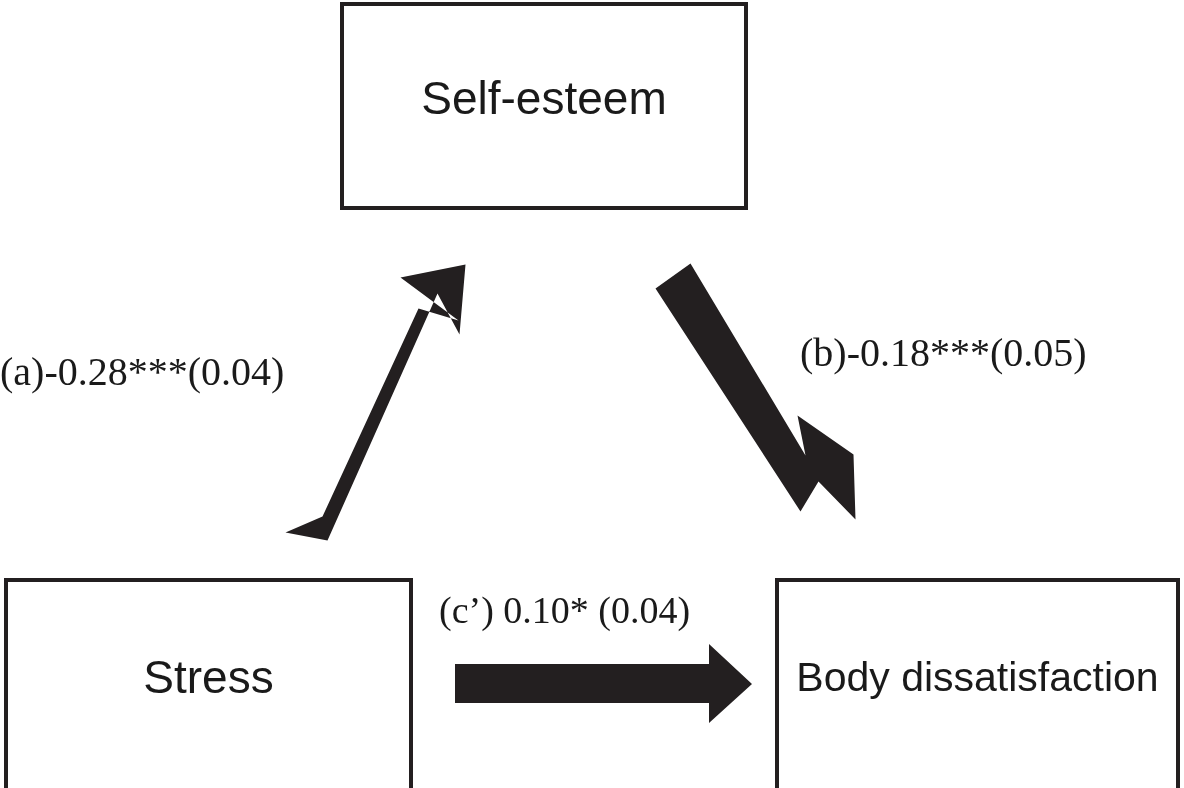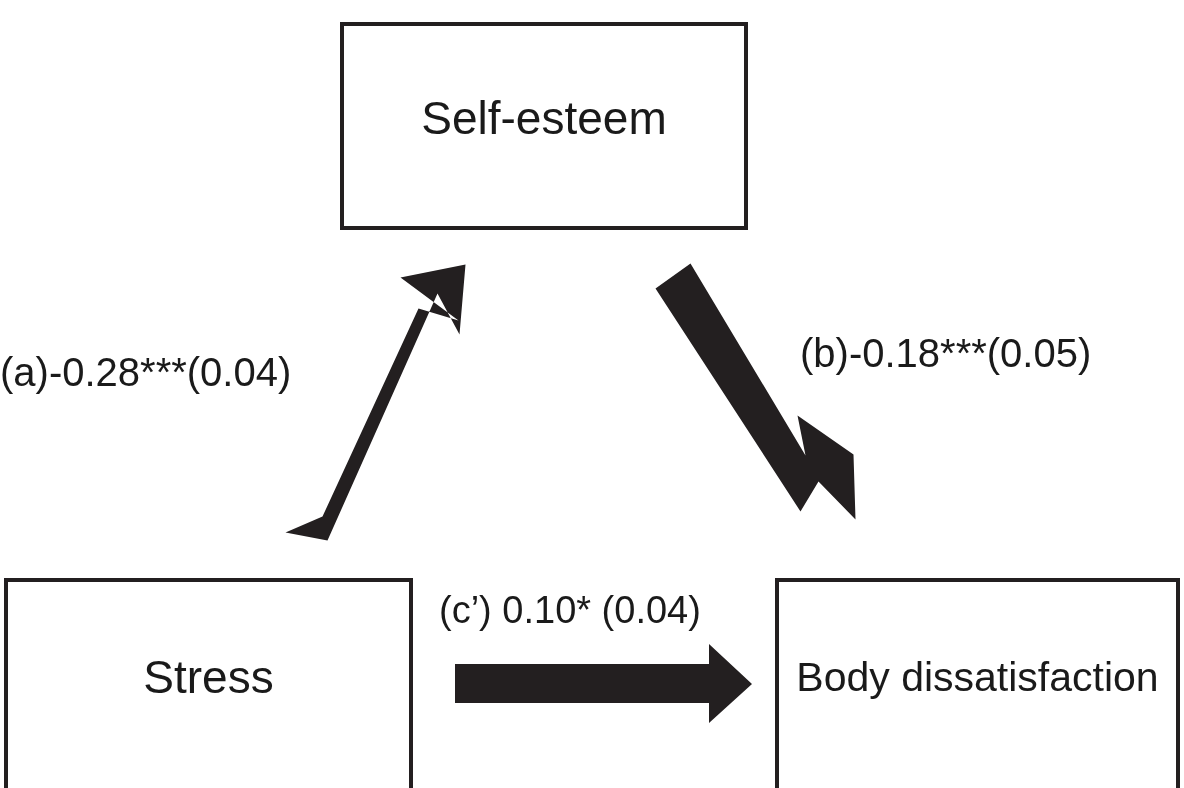--- a/index.html
+++ b/index.html
@@ -34,21 +34,20 @@
     line-height: 1;
     white-space: nowrap;
     letter-spacing: 0px;
   }
   
   #node-self-esteem {
     left: 340px;
     top: 2px;
     width: 408px;
     height: 208px;
-    margin-top: 20px;
   }
   #node-self-esteem .node-label {
     position: relative;
     top: -8px;
   }
   #node-stress {
     left: 4px;
     top: 578px;
     width: 409px;
     height: 214px;
@@ -73,21 +72,21 @@
     position: absolute;
     left: 0;
     top: 0;
     width: 1184px;
     height: 788px;
     pointer-events: none;
   }
   
   .path-label {
     position: absolute;
-    font-family: Liberation Sans, sans-serif;
+    font-family: Liberation Serif, serif;
     color: #1a1a1a;
     white-space: nowrap;
     line-height: 1;
   }
   #label-path-a {
     left: 0px;
     top: 352px;
     font-size: 40px;
   }
   #label-path-b {

